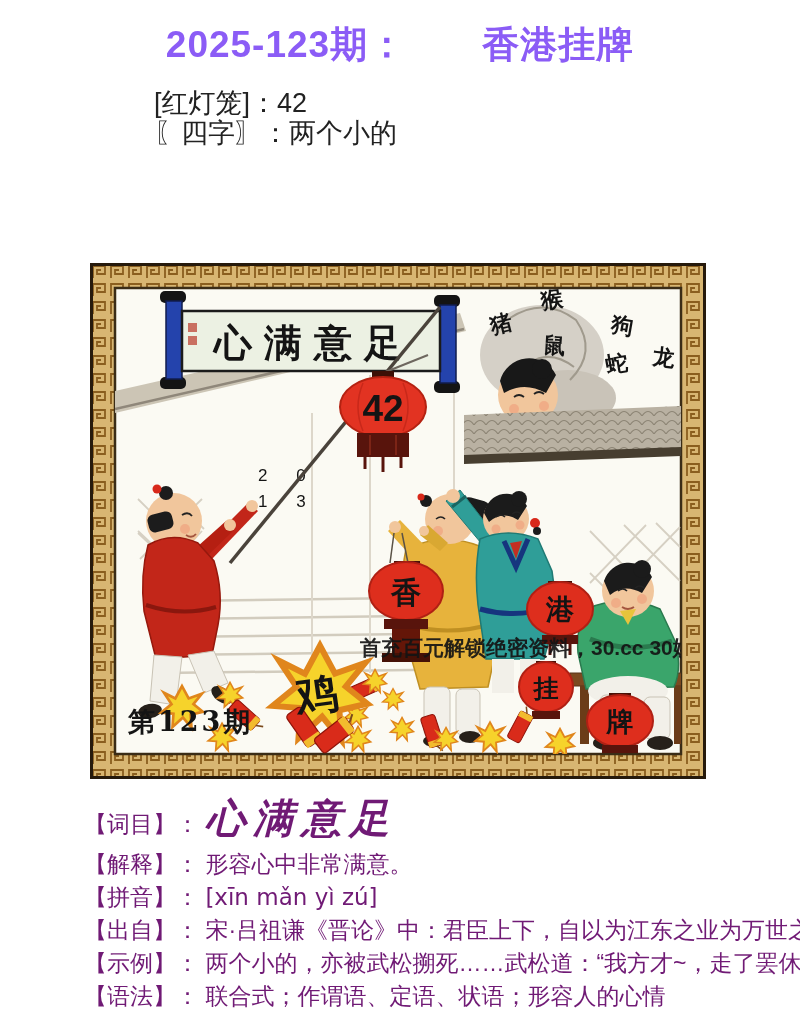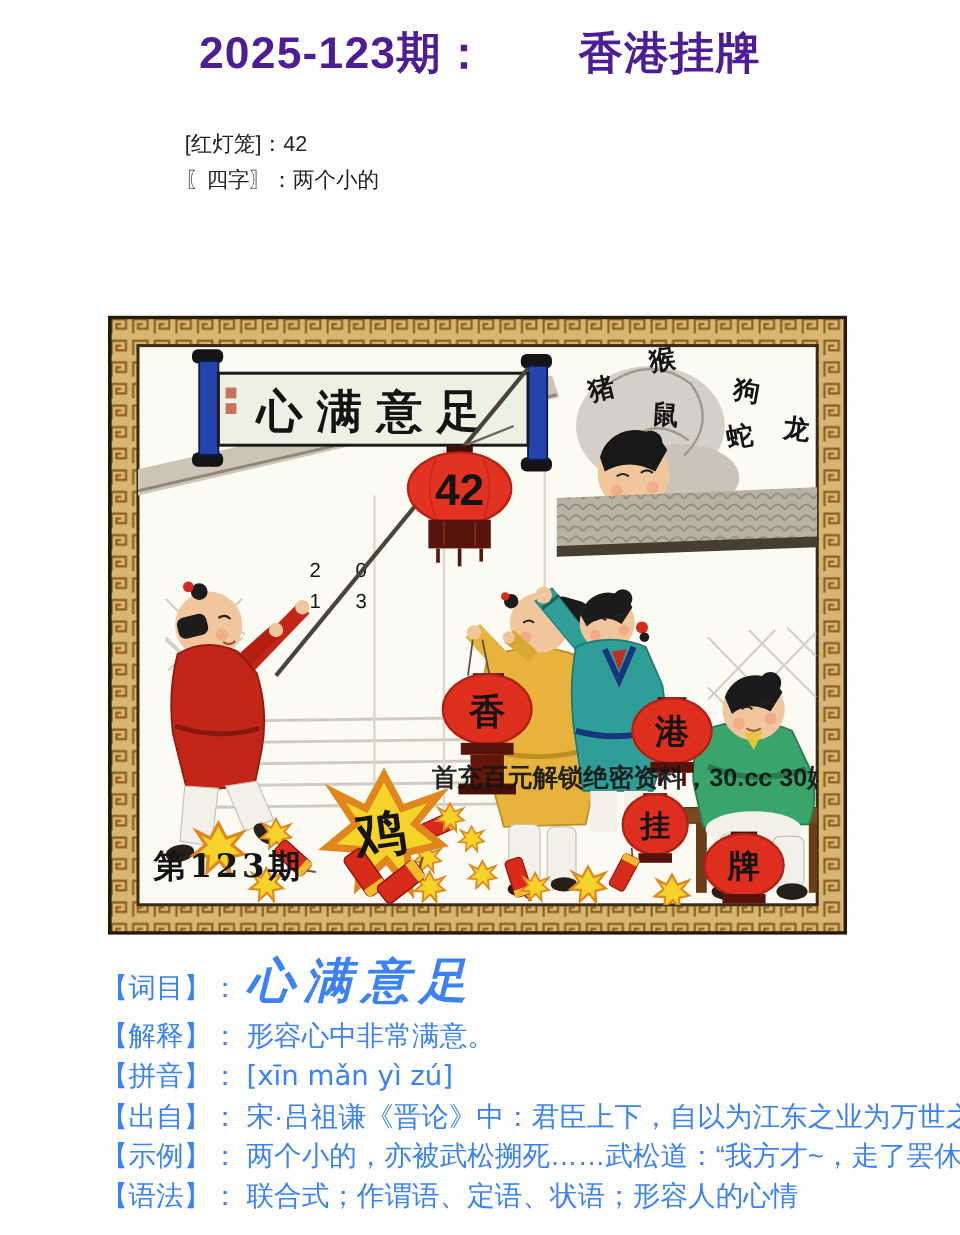--- a/index.html
+++ b/index.html
@@ -1,24 +1,24 @@
 <!DOCTYPE html>
 <html><head>
 <meta charset="utf-8">
 <style>
   html,body{margin:0;padding:0;background:#ffffff;}
   body{font-family:"Liberation Sans","DejaVu Sans",sans-serif;color:#1c1c1c;}
   .page{position:relative;width:800px;height:1029px;background:#fff;overflow:hidden;}
   .title{position:absolute;top:20px;left:0;width:100%;text-align:center;
-         font-size:37px;font-weight:700;color:#4c1d95;letter-spacing:1px;white-space:pre;}
-  .info{position:absolute;left:154px;top:105px;font-size:18px;line-height:30px;color:#222;}
+         font-size:37px;font-weight:700;color:#8b5cf6;letter-spacing:1px;white-space:pre;}
+  .info{position:absolute;left:154px;top:88px;font-size:27px;line-height:30px;color:#222;}
   .info div{white-space:pre;}
   .pic{position:absolute;left:90px;top:263px;width:616px;height:516px;}
   .defs{position:absolute;left:84px;top:794px;width:714px;}
-  .def-row{font-size:23px;line-height:33px;white-space:nowrap;color:#3b82f6;}
+  .def-row{font-size:23px;line-height:33px;white-space:nowrap;color:#701a75;}
   .def-row.first{line-height:48px;}
   .lbl{font-weight:500;}
   .calli{font-family:"DejaVu Serif","Liberation Serif",serif;font-size:40px;
          font-weight:700;font-style:italic;letter-spacing:8px;}
   .pinyin{font-family:"DejaVu Sans","Liberation Sans",sans-serif;}
   
   text{fill:#141414;}
   .ct{text-anchor:middle;}
   .brush{font-family:"DejaVu Serif","Liberation Serif",serif;font-weight:700;}
   .num{font-family:"Liberation Sans","DejaVu Sans",sans-serif;font-weight:700;}

